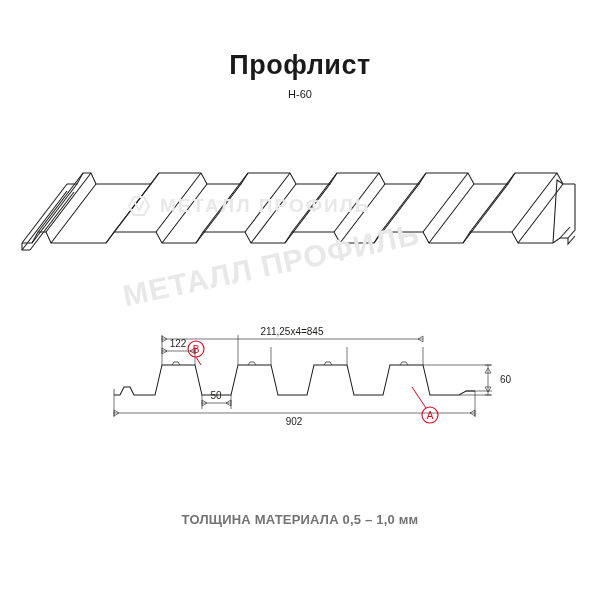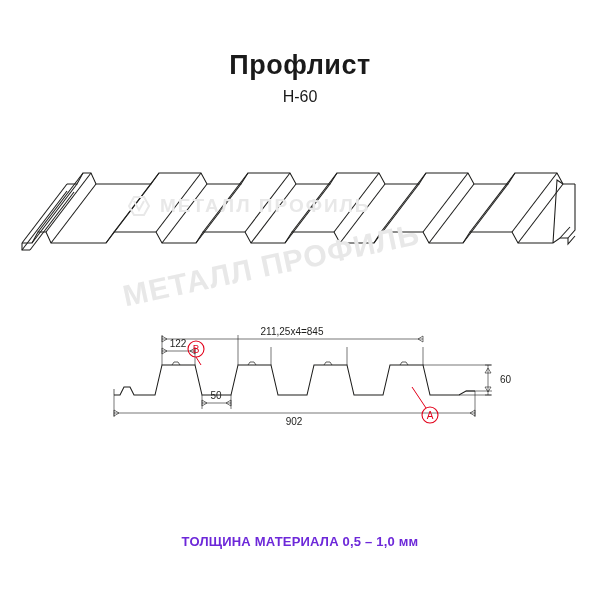--- a/index.html
+++ b/index.html
@@ -24,31 +24,31 @@
     font-size: 27px;
     font-weight: bold;
     letter-spacing: 0.5px;
     color: #1a1a1a;
   }
   .subtitle {
     position: absolute;
     left: 0; right: 0;
     top: 88px;
     text-align: center;
-    font-size: 16px;
+    font-size: 11px;
     color: #1a1a1a;
   }
   .footnote {
     position: absolute;
     left: 0; right: 0;
-    top: 534px;
+    top: 512px;
     text-align: center;
     font-size: 13px;
     font-weight: bold;
-    color: #6d28d9;
+    color: #737373;
     letter-spacing: 0.2px;
   }
   .iso-wrap {
     position: absolute;
     left: 10px; top: 120px;
     width: 580px; height: 155px;
   }
   .dim-wrap {
     position: absolute;
     left: 100px; top: 317px;

